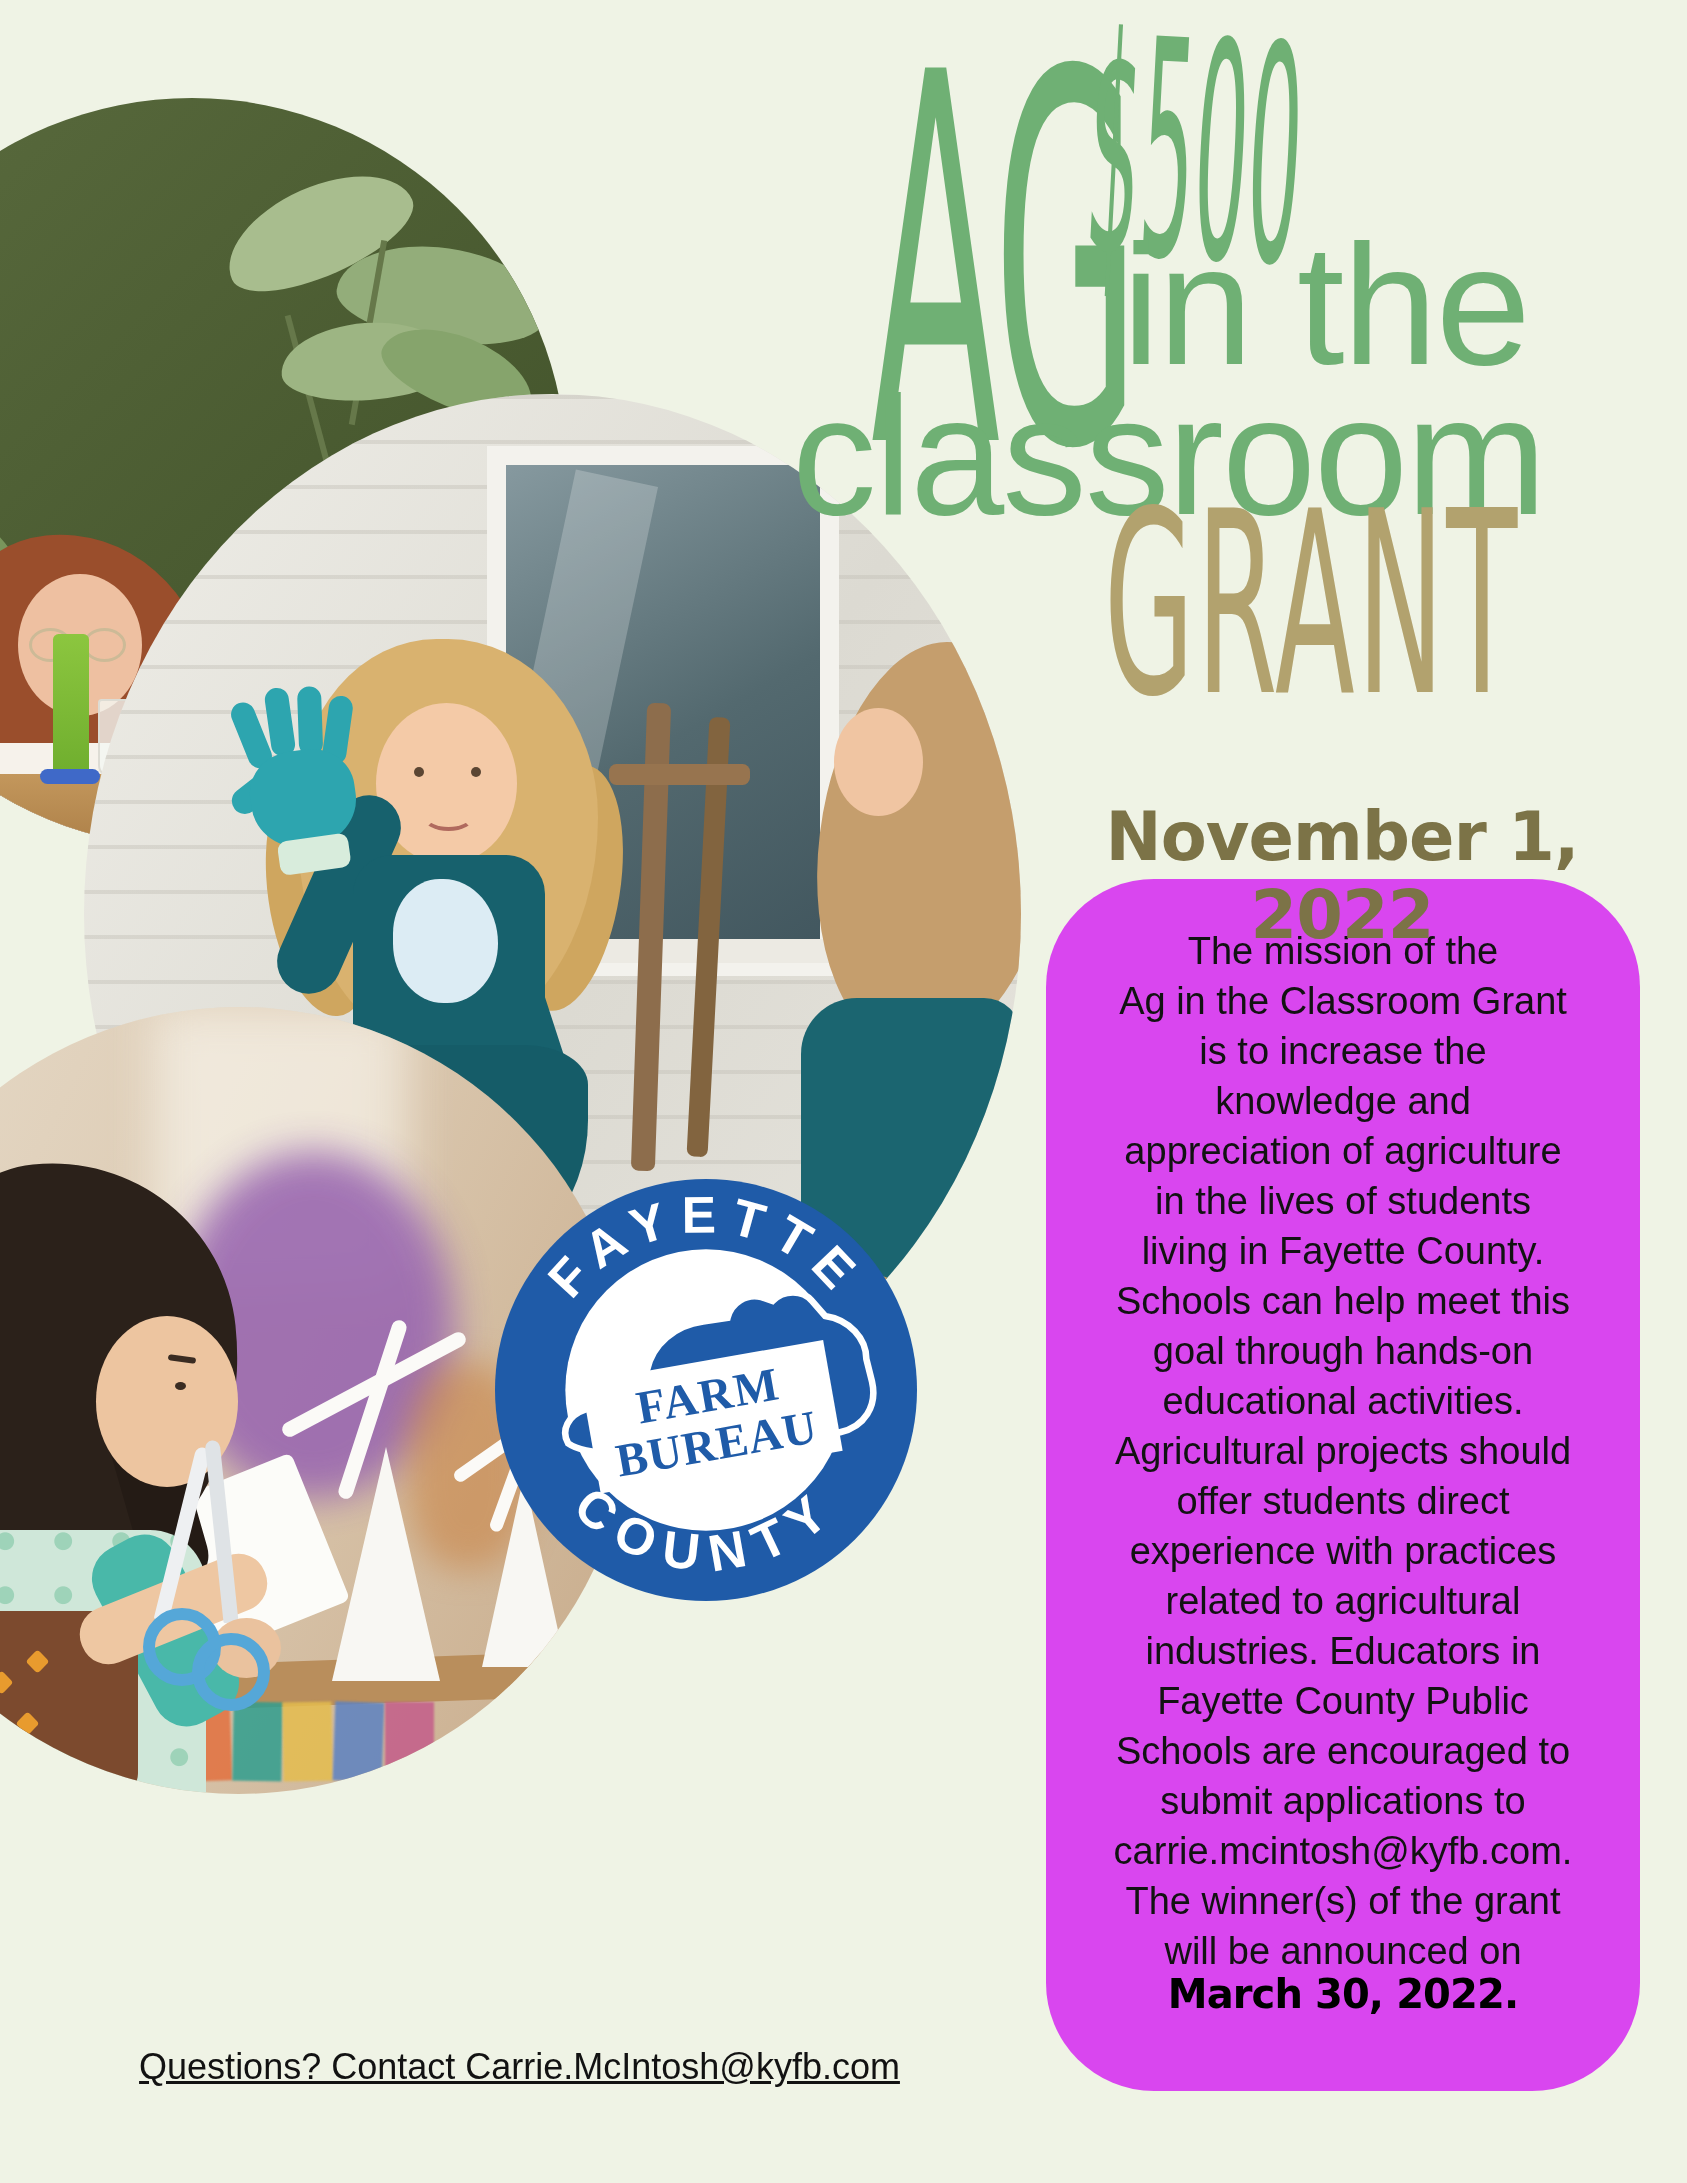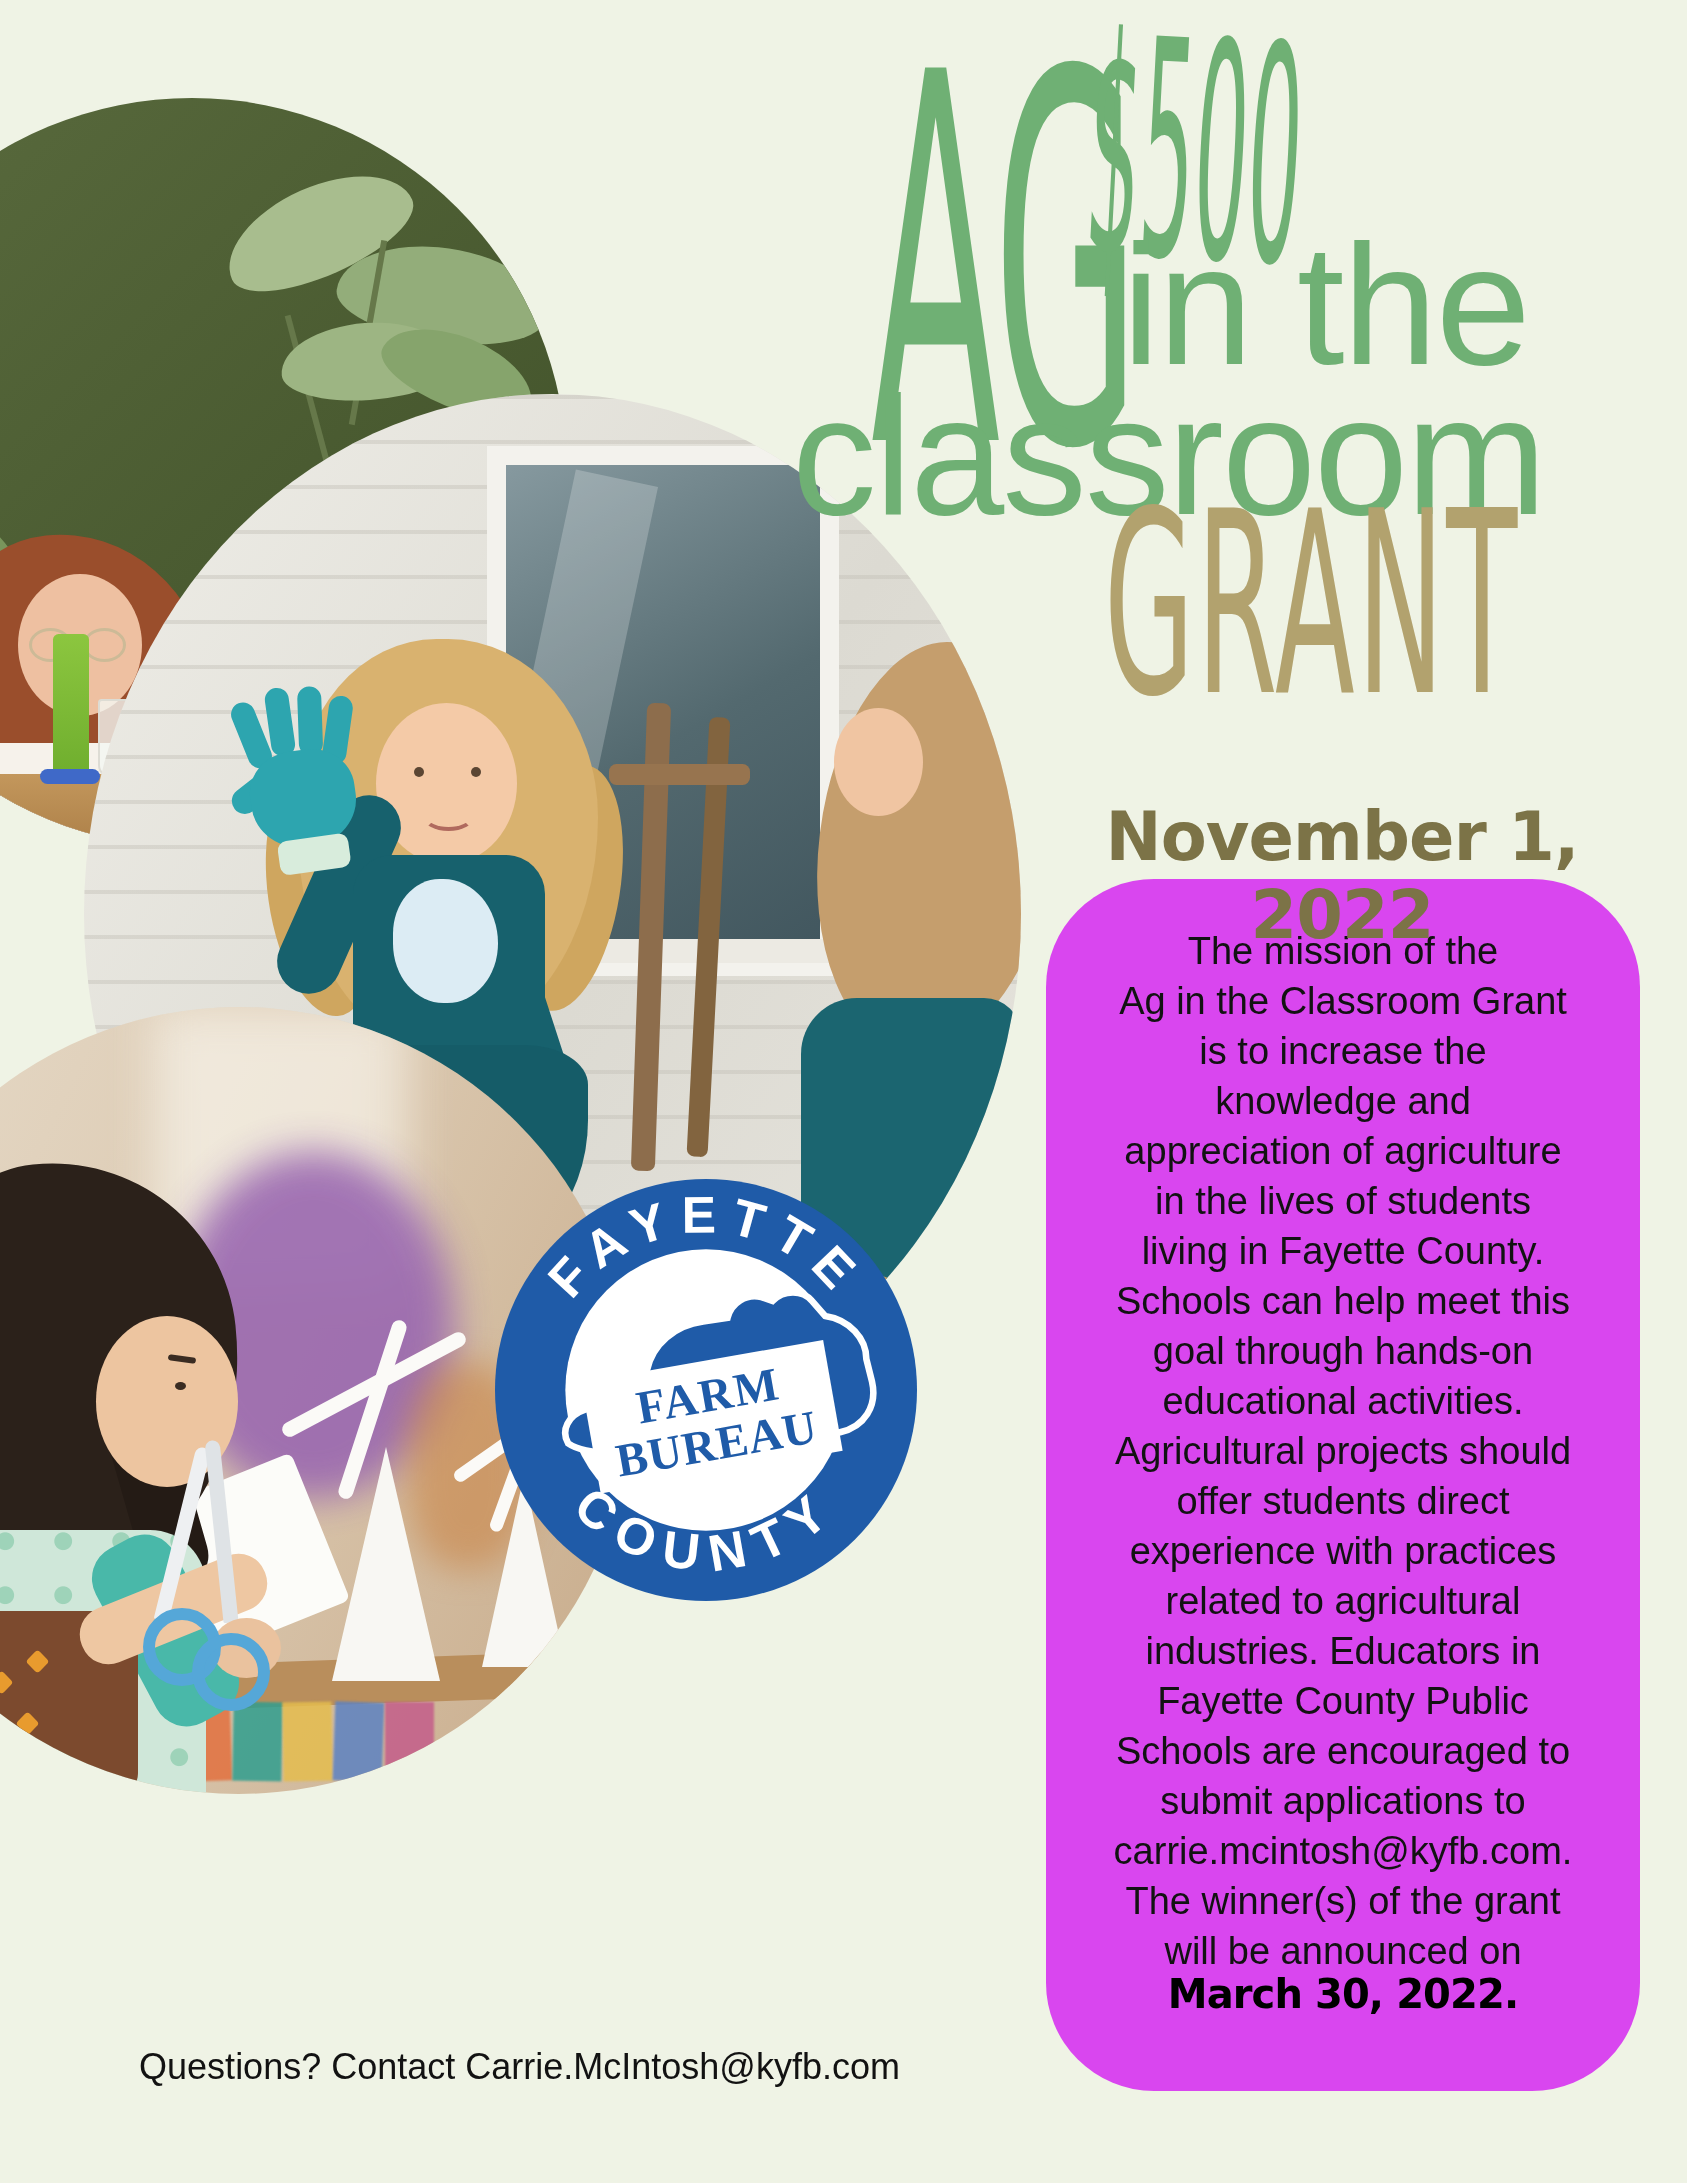--- a/index.html
+++ b/index.html
@@ -129,21 +129,21 @@
   #deadline-label{left:1035px;width:614px;top:706px;text-align:center;font-size:58px;font-weight:700;color:#7C7347;font-family:"DejaVu Sans",sans-serif;letter-spacing:-0.9px;z-index:20;}
   #deadline-date{left:1035px;width:614px;top:798px;text-align:center;font-size:67px;font-weight:700;color:#7C7347;font-family:"DejaVu Sans",sans-serif;letter-spacing:-0.9px;z-index:20;}
 
   
   #mission-card{left:1046px;top:879px;width:594px;height:1212px;background:#d946ef;border-radius:108px;z-index:10;}
   #mission-body{position:absolute;left:17px;right:17px;top:47px;text-align:center;font-size:38px;line-height:50px;color:#121212;white-space:pre-line;}
   .mission-date-line{display:block;text-align:center;font-size:40px;line-height:50px;font-weight:700;color:#000;font-family:"DejaVu Sans",sans-serif;letter-spacing:-0.9px;}
 
   
   #eligibility{left:70px;top:1831px;width:899px;text-align:center;font-size:35px;line-height:40px;color:#121212;white-space:pre-line;z-index:20;}
-  #questions{left:70px;top:2046px;width:899px;text-align:center;font-size:36px;color:#121212;z-index:20;}
+  #questions{left:70px;top:2046px;width:899px;text-align:center;font-size:36px;color:#121212;z-index:20;text-decoration:underline;}
 
   
   #logo-svg{width:100%;height:100%;display:block;}
   .logo-arc-text{font-family:"Liberation Sans",sans-serif;font-weight:bold;fill:#fff;}
   .logo-banner-text{font-family:"Liberation Serif",serif;font-weight:bold;fill:#1F5BA8;}
 </style>
 </head>
 <body>
 
 <div id="poster">

